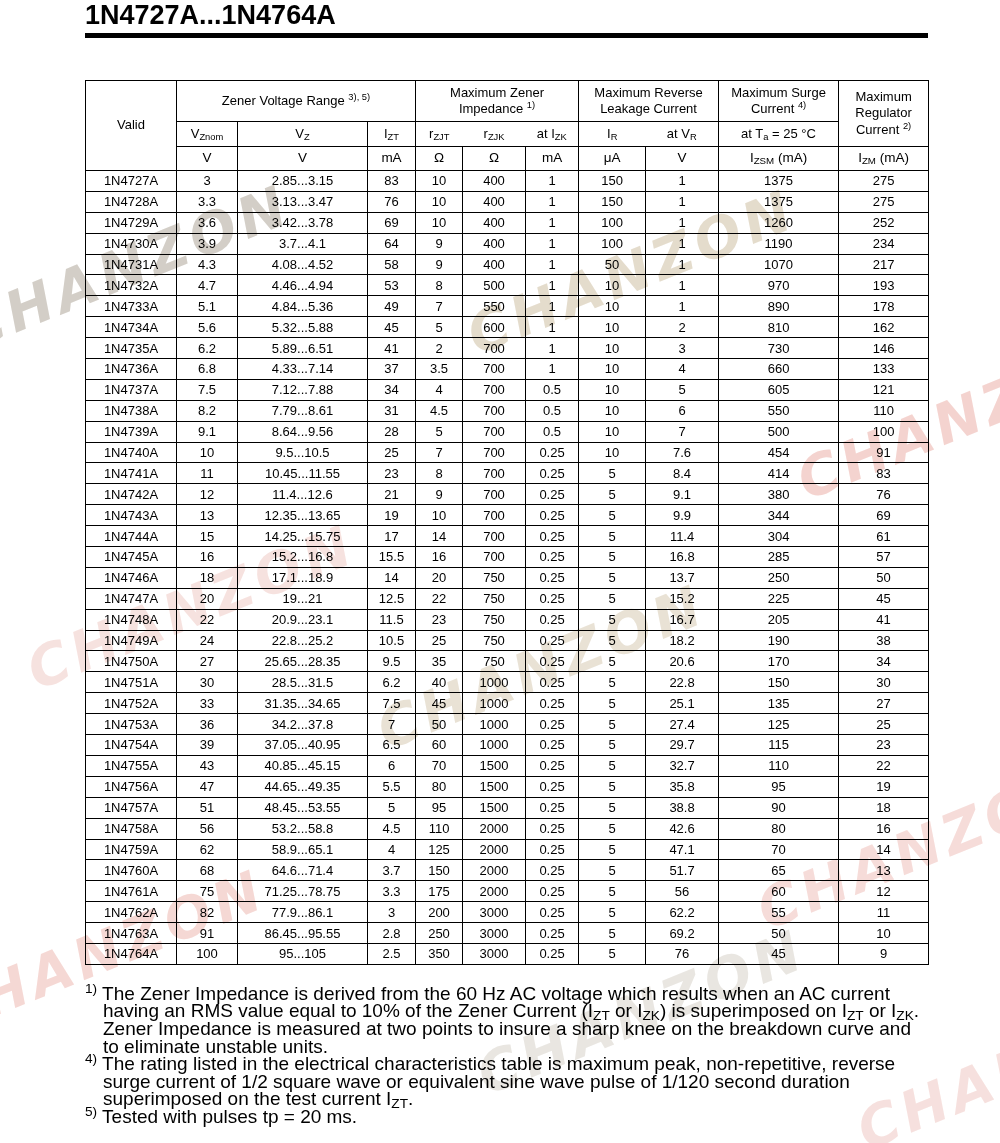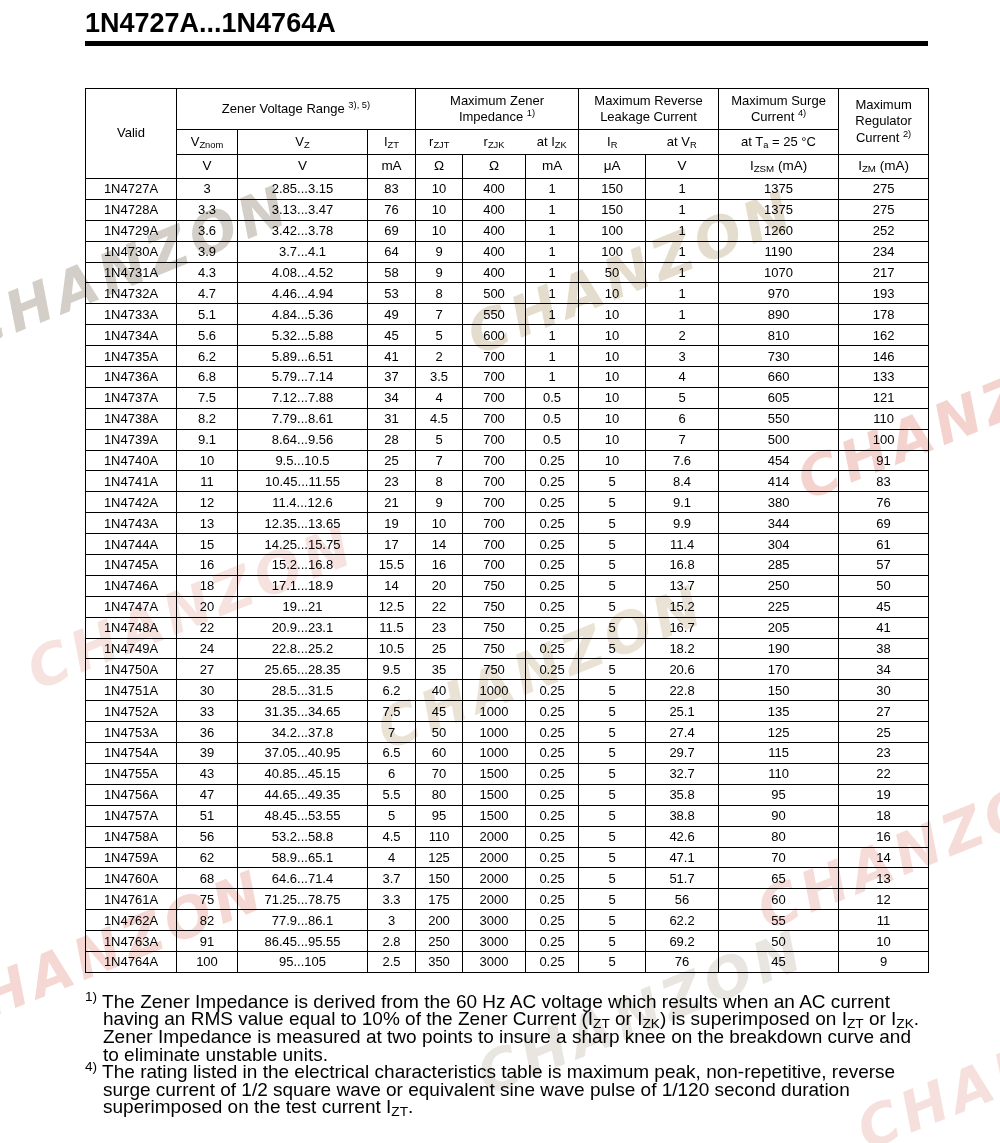--- a/index.html
+++ b/index.html
@@ -13,21 +13,21 @@
   }
   .wm-layer{position:absolute;left:0;top:0;width:100%;height:100%;z-index:0;pointer-events:none;}
   .wm{
     position:absolute;
     font-family:"DejaVu Sans","Liberation Sans",sans-serif;
     font-weight:900;font-style:italic;
     font-size:56px;letter-spacing:5px;white-space:nowrap;
     transform:rotate(-22deg);transform-origin:left center;
     text-shadow:1px 1px 0 rgba(255,255,255,0.65);
   }
-  .content{position:relative;z-index:1;margin-left:85px;width:843px;padding-top:8px;}
+  .content{position:relative;z-index:1;margin-left:85px;width:843px;}
   .doc-title{
     font-size:27px;font-weight:700;letter-spacing:0px;
     line-height:30px;
   }
   .title-rule{height:5px;background:#000;margin-top:3px;}
   table.spec{
     border-collapse:collapse;table-layout:fixed;
     width:843px;margin-top:42px;
     border:1.5px solid #000;
   }
@@ -233,21 +233,21 @@
             <td>700</td>
             <td>1</td>
             <td>10</td>
             <td>3</td>
             <td>730</td>
             <td>146</td>
           </tr>
           <tr>
             <td>1N4736A</td>
             <td>6.8</td>
-            <td>5.79...7.14</td>
+            <td>4.33...7.14</td>
             <td>37</td>
             <td>3.5</td>
             <td>700</td>
             <td>1</td>
             <td>10</td>
             <td>4</td>
             <td>660</td>
             <td>133</td>
           </tr>
           <tr>
@@ -613,15 +613,16 @@
             <td>76</td>
             <td>45</td>
             <td>9</td>
           </tr>
         </tbody>
     </table>
 
     <div class="footnotes">
         <div class="footnote"><sup class="fn-marker">1)</sup> <span class="fn-text">The Zener Impedance is derived from the 60 Hz AC voltage which results when an AC current having an RMS value equal to 10% of the Zener Current (I<sub>ZT</sub> or I<sub>ZK</sub>) is superimposed on I<sub>ZT</sub> or I<sub>ZK</sub>. Zener Impedance is measured at two points to insure a sharp knee on the breakdown curve and to eliminate unstable units.</span></div>
         <div class="footnote"><sup class="fn-marker">4)</sup> <span class="fn-text">The rating listed in the electrical characteristics table is maximum peak, non-repetitive, reverse surge current of 1/2 square wave or equivalent sine wave pulse of 1/120 second duration superimposed on the test current I<sub>ZT</sub>.</span></div>
+        <div class="footnote"><sup class="fn-marker">5)</sup> <span class="fn-text">Tested with pulses tp = 20 ms.</span></div>
       </div>
   </div>
 </div>
 
 </body></html>

